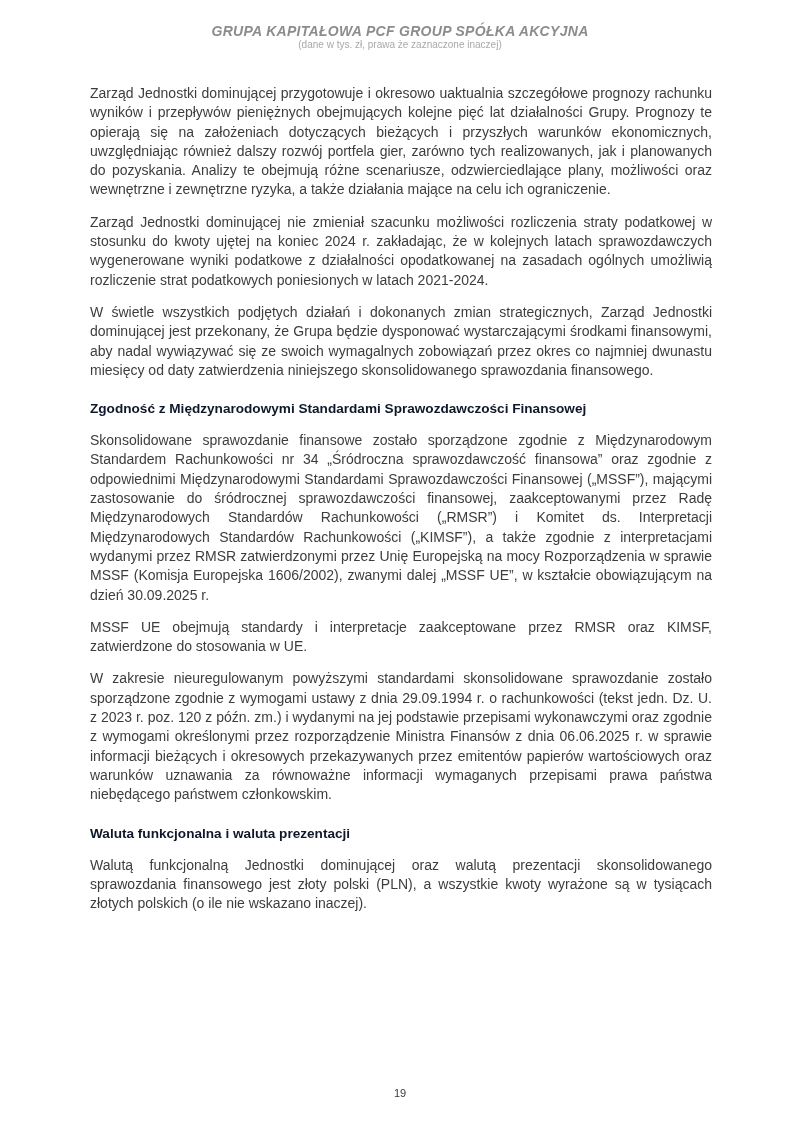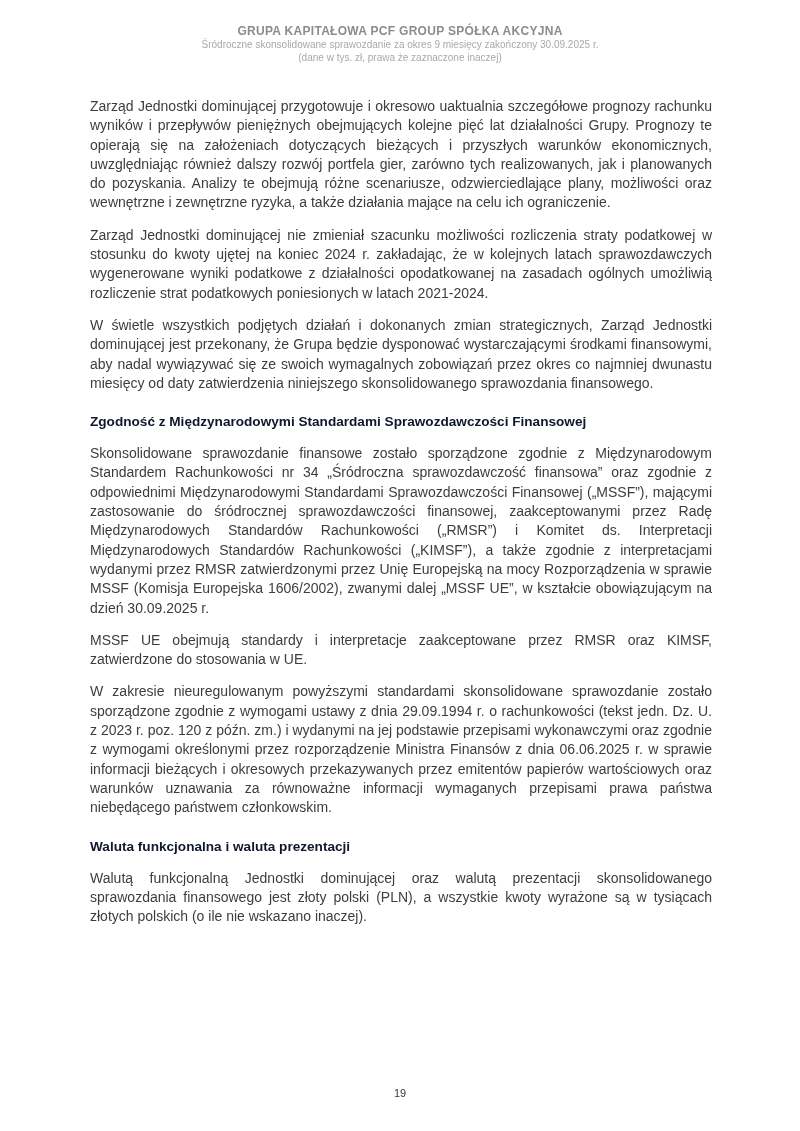--- a/index.html
+++ b/index.html
@@ -14,25 +14,26 @@
     background: #ffffff;
     font-family: "Liberation Sans", sans-serif;
     overflow: hidden;
     box-sizing: border-box;
   }
   .doc-header {
     padding-top: 24px;
     text-align: center;
   }
   .doc-header .company {
-    font-size: 12px;
+    font-size: 14px;
     font-weight: bold;
     color: #8c8c8c;
     letter-spacing: 0.3px;
     line-height: 14px;
+    font-style: italic;
   }
   .doc-header .sub {
     font-size: 10px;
     color: #a9a9a9;
     line-height: 13px;
   }
   .doc-content {
     padding: 33px 88px 0 90px;
   }
   .doc-content p.body-par {
@@ -59,21 +60,20 @@
     color: #3a3a3a;
   }
 </style>
 </head>
 <body>
 
 <div class="page">
 
   <header class="doc-header">
     <div class="company">GRUPA KAPITAŁOWA PCF GROUP SPÓŁKA AKCYJNA</div>
-    <div class="sub">Śródroczne skonsolidowane sprawozdanie za okres 9 miesięcy zakończony 30.09.2025 r.</div>
     <div class="sub">(dane w tys. zł, prawa że zaznaczone inaczej)</div>
   </header>
 
   <main class="doc-content">
     <p class="body-par">Zarząd Jednostki dominującej przygotowuje i okresowo uaktualnia szczegółowe prognozy rachunku wyników i przepływów pieniężnych obejmujących kolejne pięć lat działalności Grupy. Prognozy te opierają się na założeniach dotyczących bieżących i przyszłych warunków ekonomicznych, uwzględniając również dalszy rozwój portfela gier, zarówno tych realizowanych, jak i planowanych do pozyskania. Analizy te obejmują różne scenariusze, odzwierciedlające plany, możliwości oraz wewnętrzne i zewnętrzne ryzyka, a także działania mające na celu ich ograniczenie.</p>
     <p class="body-par">Zarząd Jednostki dominującej nie zmieniał szacunku możliwości rozliczenia straty podatkowej w stosunku do kwoty ujętej na koniec 2024 r. zakładając, że w kolejnych latach sprawozdawczych wygenerowane wyniki podatkowe z działalności opodatkowanej na zasadach ogólnych umożliwią rozliczenie strat podatkowych poniesionych w latach 2021-2024.</p>
     <p class="body-par">W świetle wszystkich podjętych działań i dokonanych zmian strategicznych, Zarząd Jednostki dominującej jest przekonany, że Grupa będzie dysponować wystarczającymi środkami finansowymi, aby nadal wywiązywać się ze swoich wymagalnych zobowiązań przez okres co najmniej dwunastu miesięcy od daty zatwierdzenia niniejszego skonsolidowanego sprawozdania finansowego.</p>
     <h2 class="section-heading">Zgodność z Międzynarodowymi Standardami Sprawozdawczości Finansowej</h2>
     <p class="body-par">Skonsolidowane sprawozdanie finansowe zostało sporządzone zgodnie z Międzynarodowym Standardem Rachunkowości nr 34 „Śródroczna sprawozdawczość finansowa” oraz zgodnie z odpowiednimi Międzynarodowymi Standardami Sprawozdawczości Finansowej („MSSF”), mającymi zastosowanie do śródrocznej sprawozdawczości finansowej, zaakceptowanymi przez Radę Międzynarodowych Standardów Rachunkowości („RMSR”) i Komitet ds. Interpretacji Międzynarodowych Standardów Rachunkowości („KIMSF”), a także zgodnie z interpretacjami wydanymi przez RMSR zatwierdzonymi przez Unię Europejską na mocy Rozporządzenia w sprawie MSSF (Komisja Europejska 1606/2002), zwanymi dalej „MSSF UE”, w kształcie obowiązującym na dzień 30.09.2025 r.</p>
     <p class="body-par">MSSF UE obejmują standardy i interpretacje zaakceptowane przez RMSR oraz KIMSF, zatwierdzone do stosowania w UE.</p>

